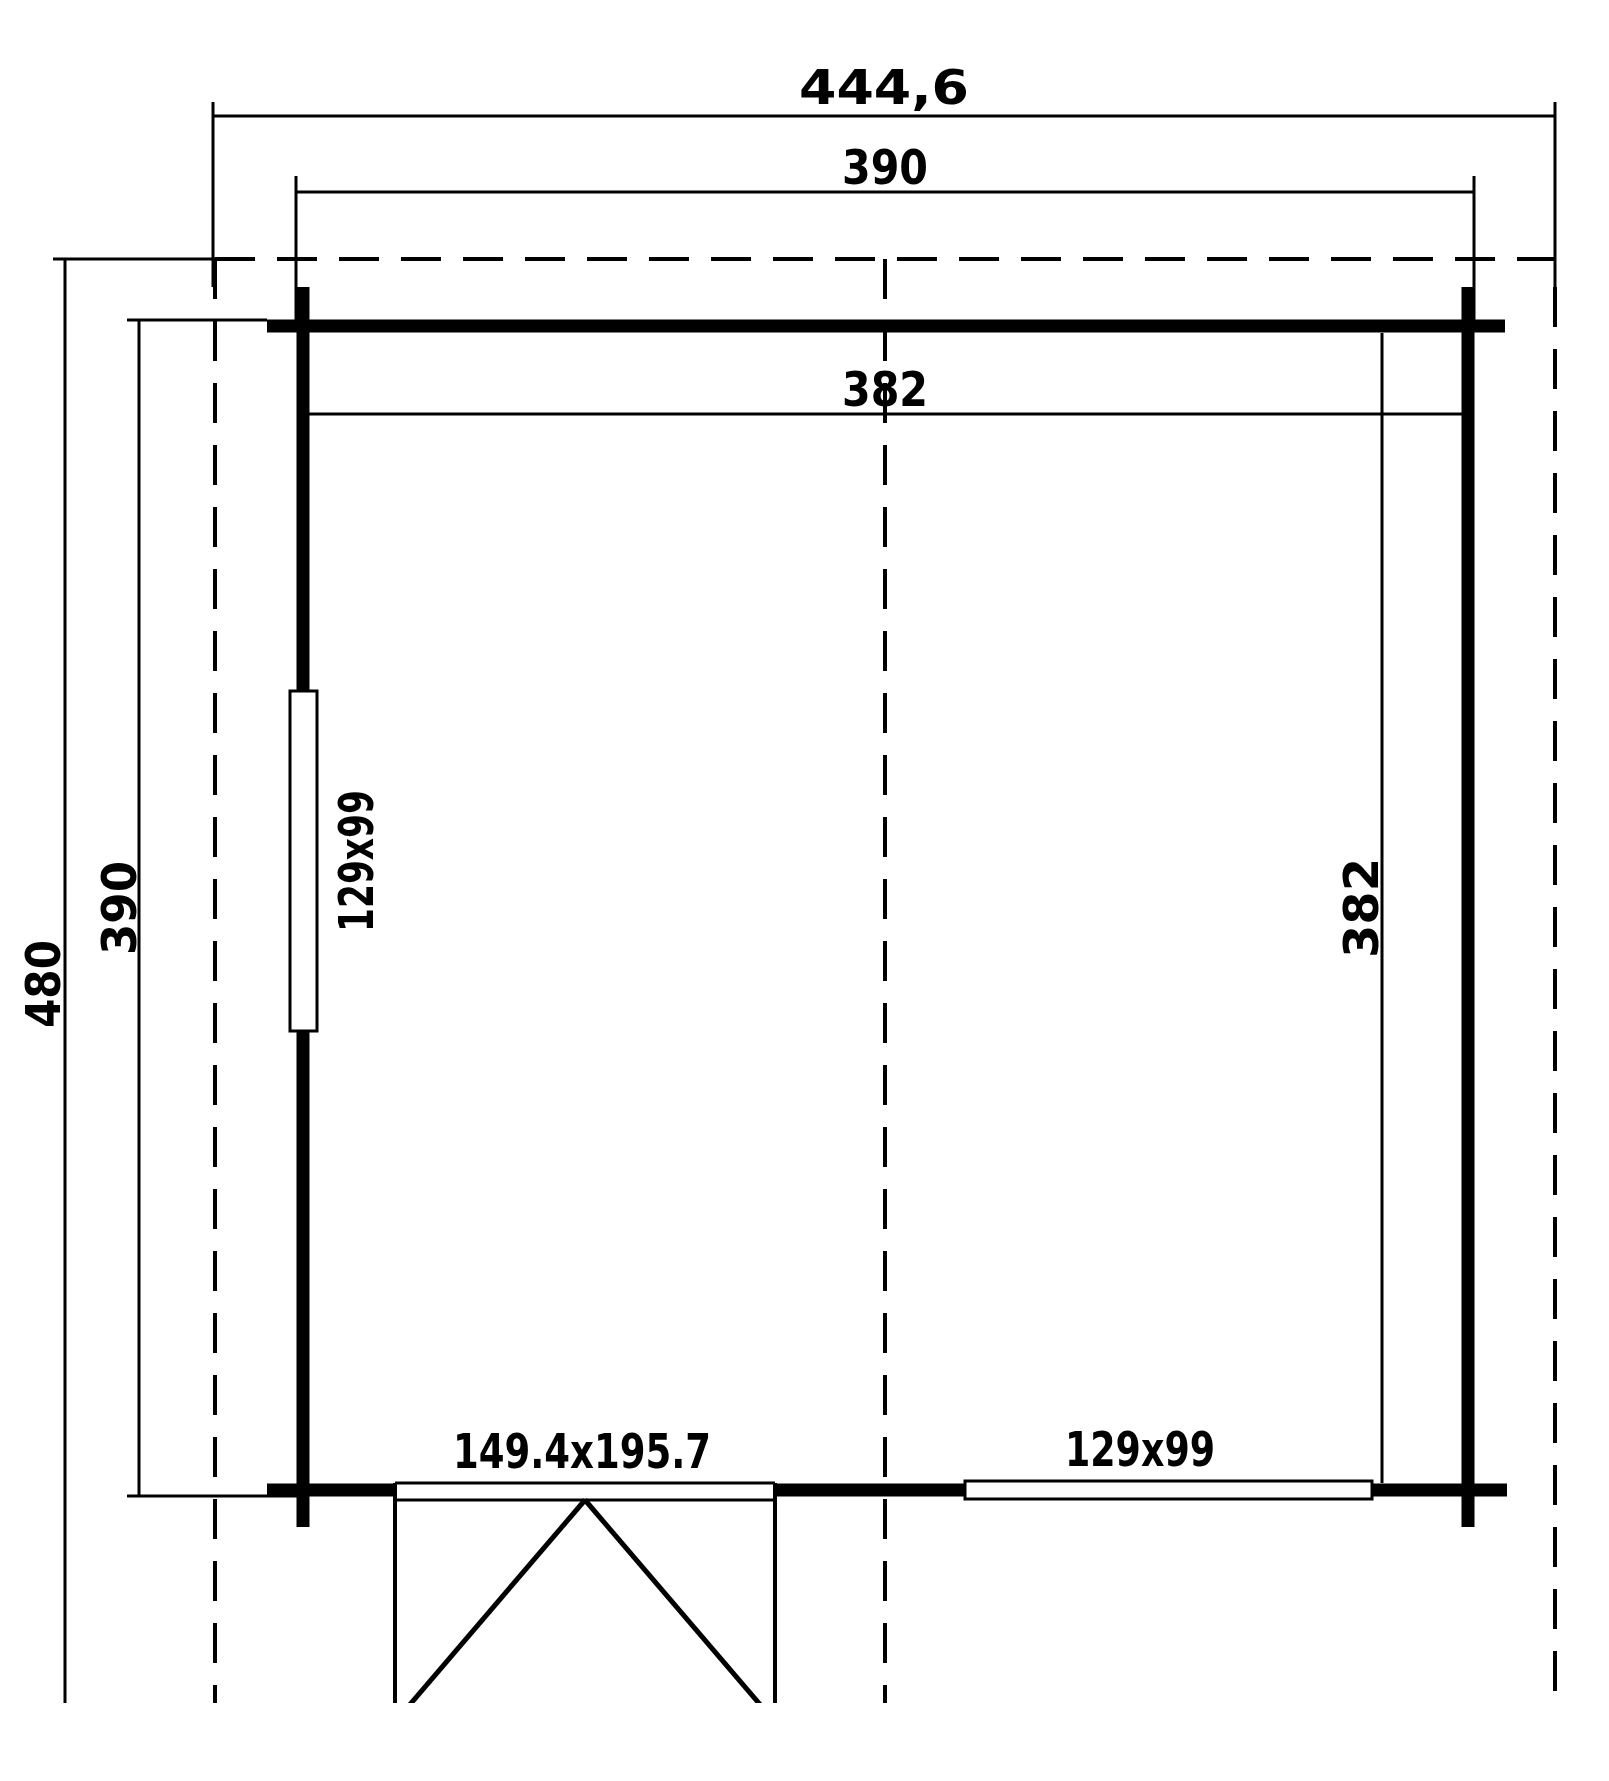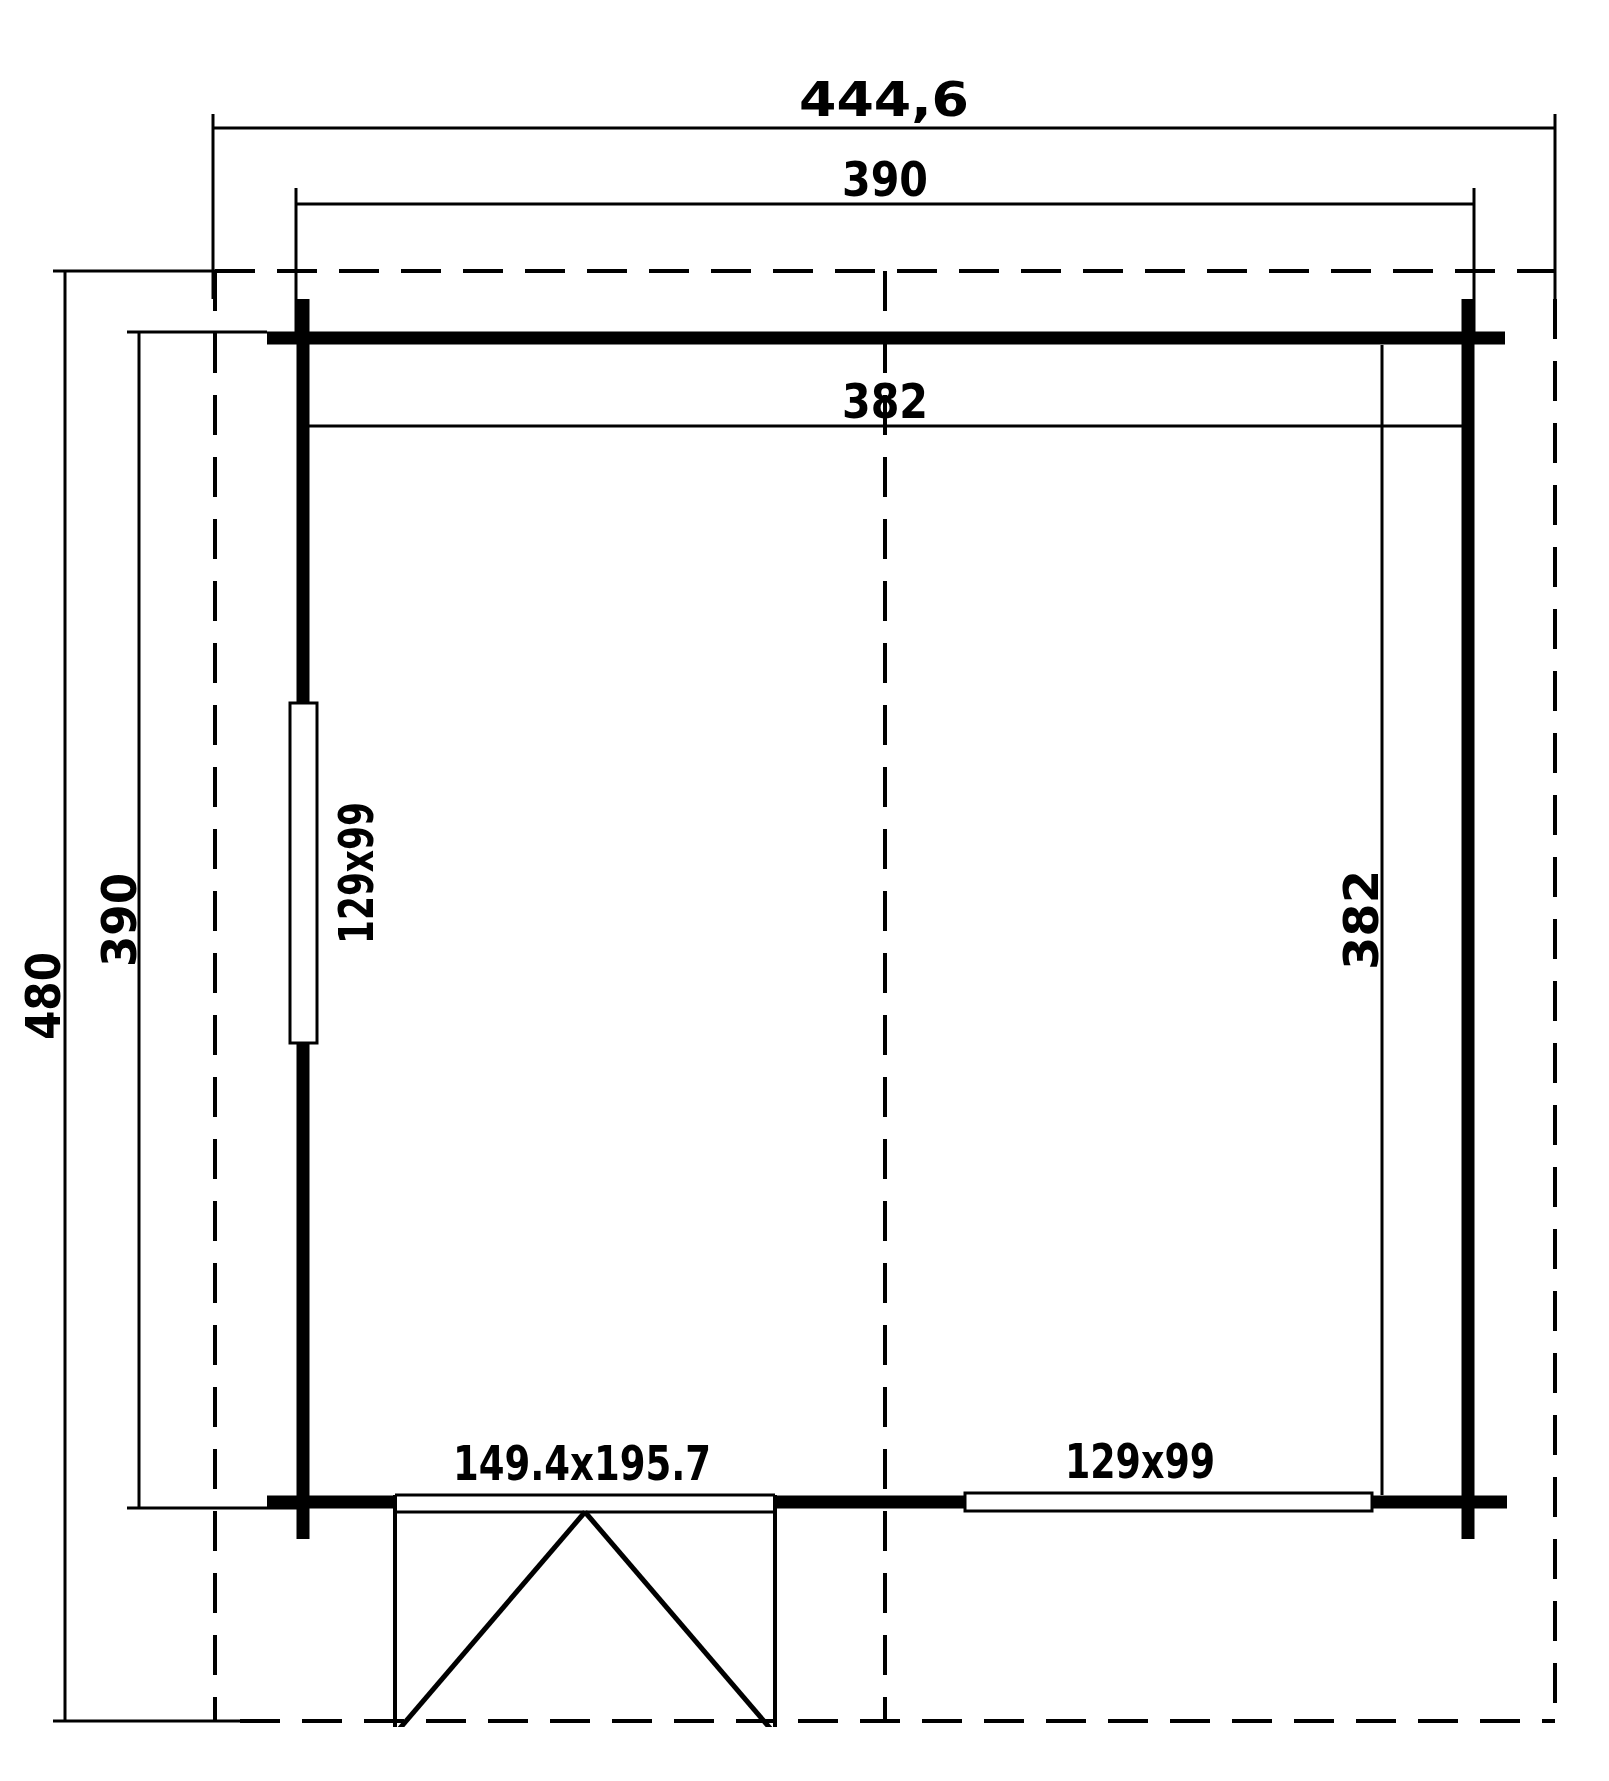--- a/index.html
+++ b/index.html
@@ -4,21 +4,21 @@
 <style>
   html, body {
     margin: 0;
     padding: 0;
     background: #ffffff;
   }
   .plan-wrap {
     position: relative;
     width: 1609px;
     height: 1695px;
-    margin: 16px auto;
+    margin: 4px auto;
     background: #ffffff;
     font-family: "DejaVu Sans", "Liberation Sans", sans-serif;
     text-decoration: underline;
   }
   svg {
     display: block;
     width: 1609px;
     height: 1781px;
   }
   .dim-text {

